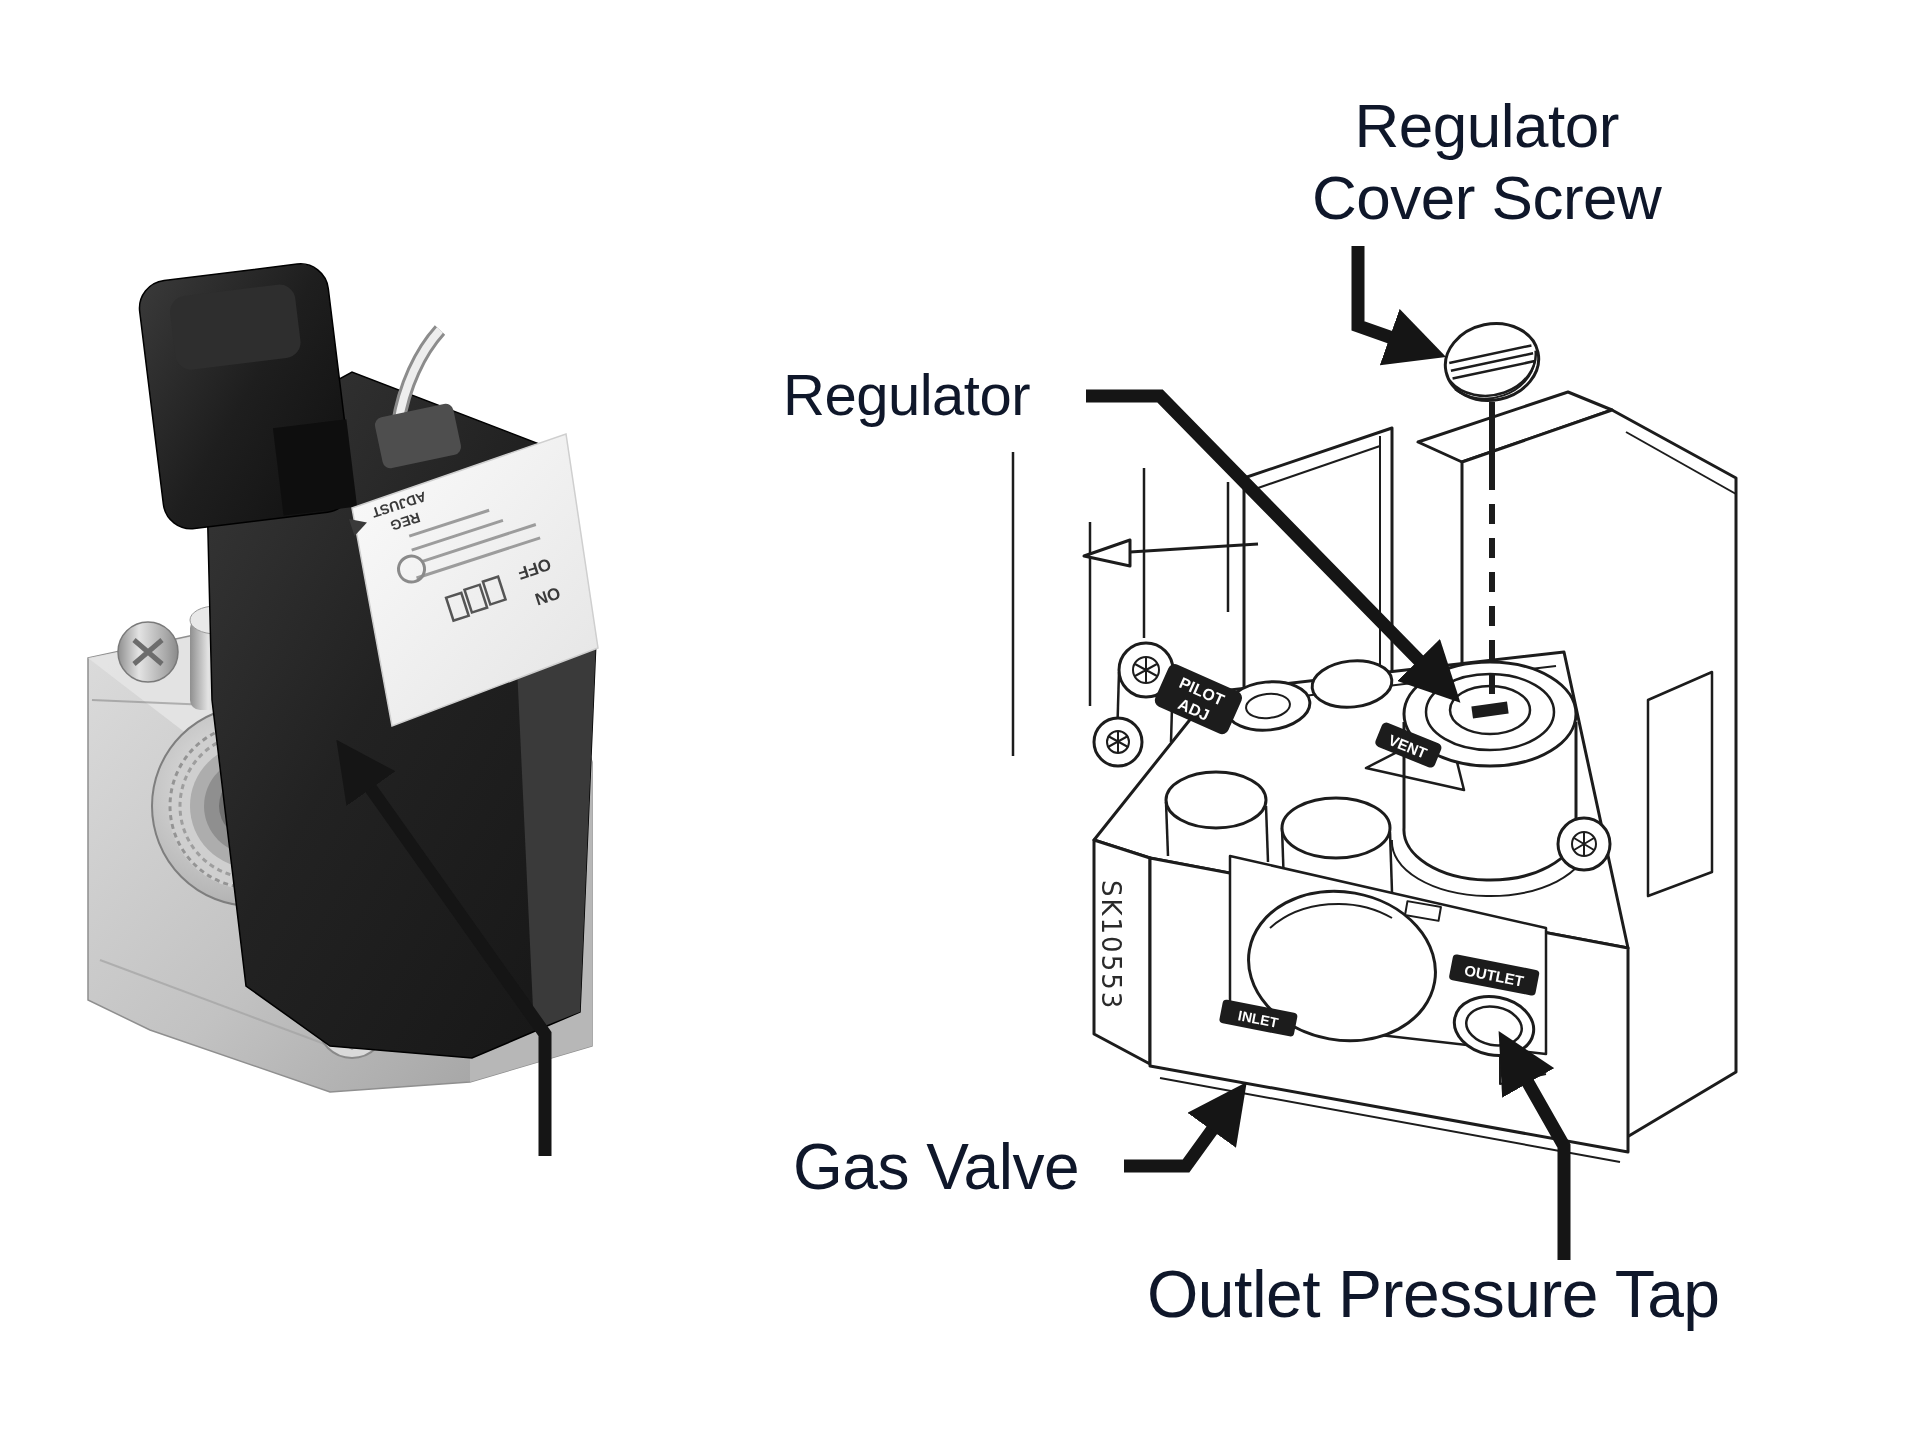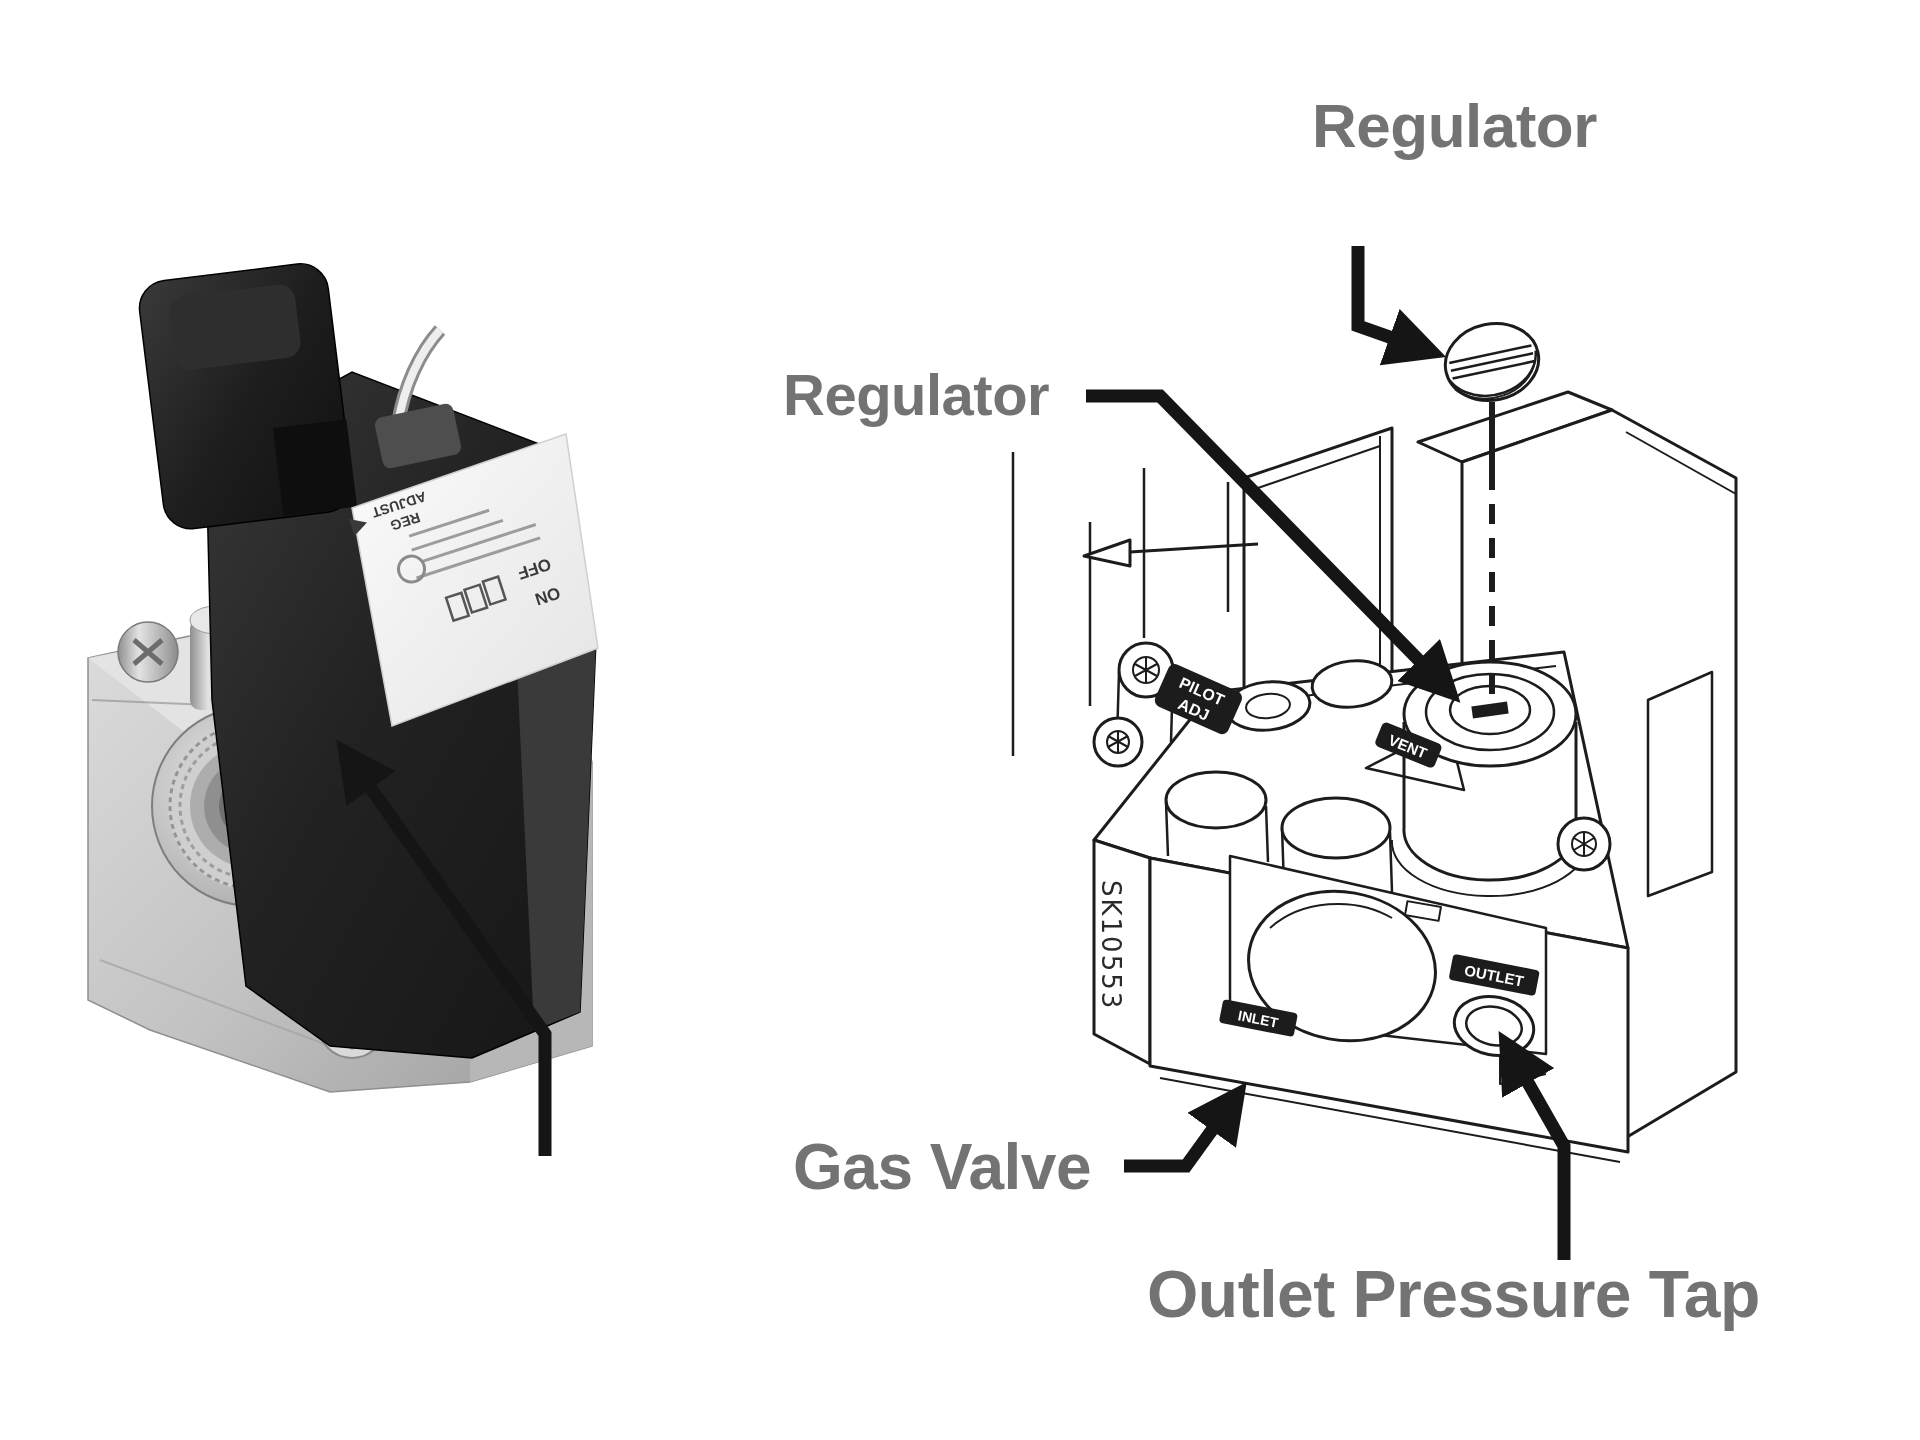--- a/index.html
+++ b/index.html
@@ -6,22 +6,22 @@
   #stage{
     position:relative;
     width:1920px;height:1440px;
     background:#ffffff;
     overflow:hidden;
     font-family:"Liberation Sans",sans-serif;
   }
   #scene{position:absolute;left:0;top:0;}
   .biglabel{
     position:absolute;
-    font-weight:700;
-    color:#737373;
+    font-weight:400;
+    color:#0f172a;
     letter-spacing:-0.5px;
     white-space:nowrap;
     text-align:center;
   }
   .biglabel span{display:block;}
   #label-cover   {left:1312px;top:90px;  font-size:62px;line-height:72px;}
   #label-adjust  {left:783px; top:362px; font-size:58px;line-height:66px;}
   #label-pressure{left:196px; top:1122px;font-size:60px;line-height:72px;}
   #label-gas     {left:793px; top:1132px;font-size:64px;line-height:70px;}
   #label-outlet  {left:1147px;top:1258px;font-size:66px;line-height:72px;}
@@ -290,20 +290,21 @@
       <polyline points="1358,246 1358,326 1432,352" marker-end="url(#ah)"></polyline>
       <polyline points="1086,396 1160,396 1450,692" marker-end="url(#ah)"></polyline>
       <polyline points="545,1156 545,1034 345,752" marker-end="url(#ah)"></polyline>
       <polyline points="1124,1166 1186,1166 1238,1094" marker-end="url(#ah)"></polyline>
       <polyline points="1564,1260 1564,1146 1506,1044" marker-end="url(#ah)"></polyline>
     </g>
   </svg>
 
   <div class="biglabel" id="label-cover">
     <span>Regulator</span>
+    <span>Cover Screw</span>
   </div>
 
   <div class="biglabel" id="label-adjust">
     <span>Regulator</span>
   </div>
 
   <div class="biglabel" id="label-pressure">
   </div>
 
   <div class="biglabel" id="label-outlet">

